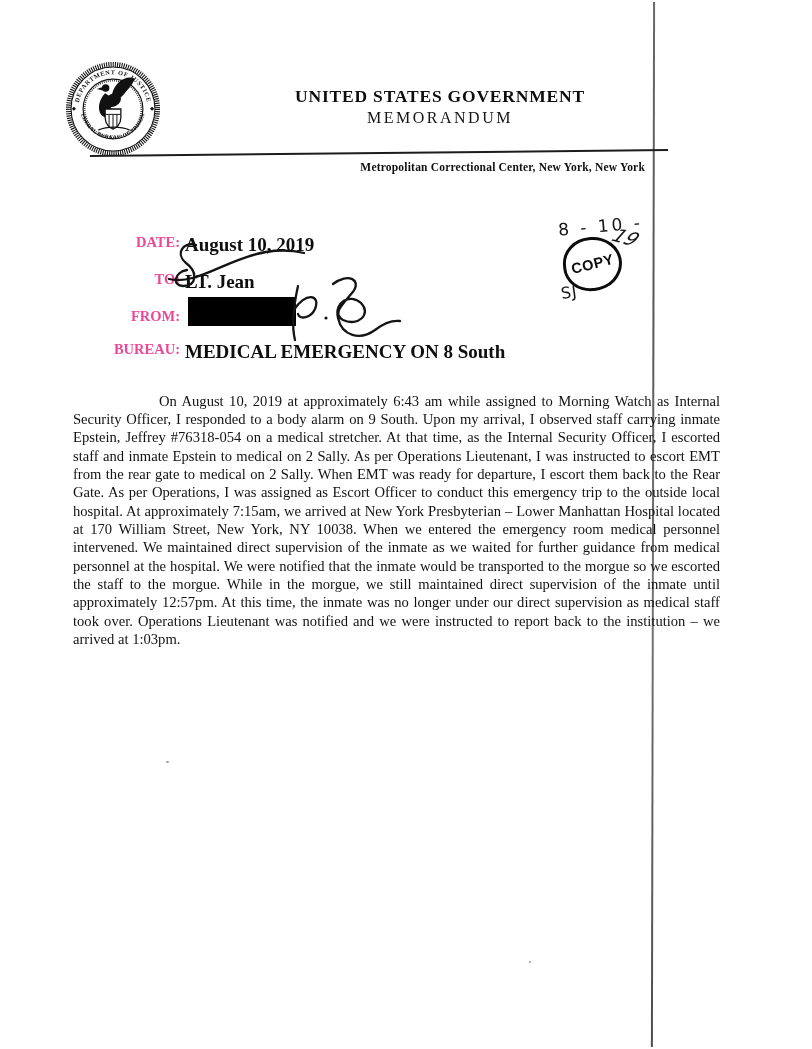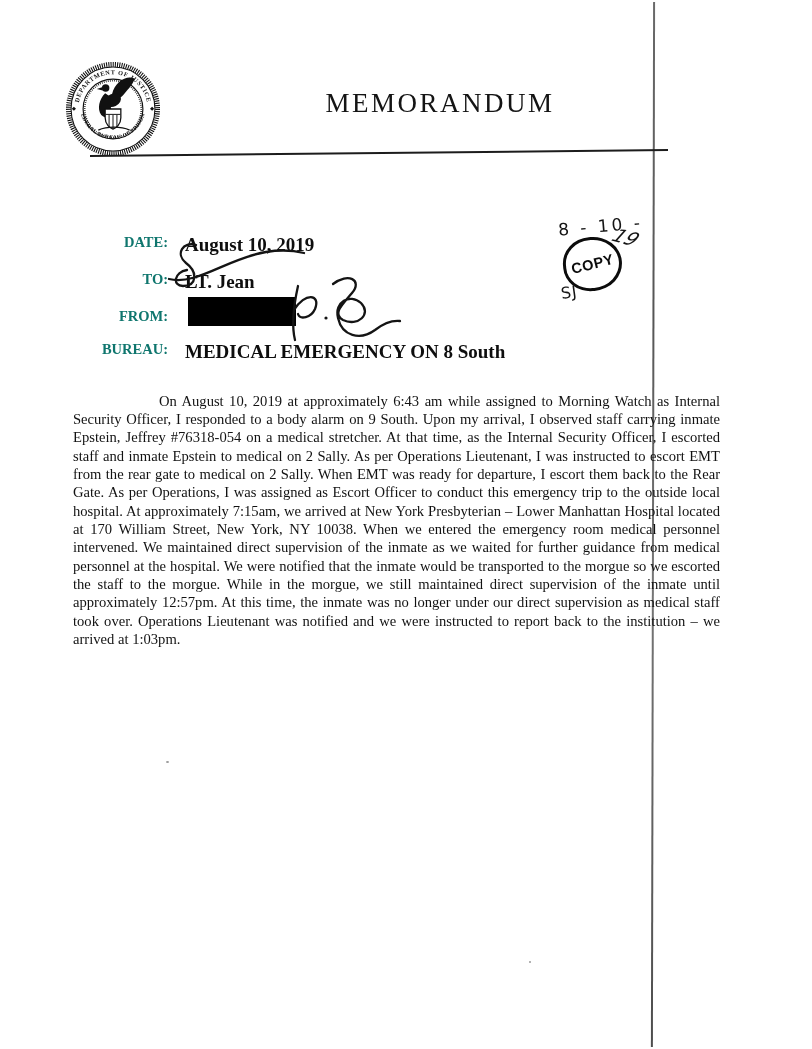--- a/index.html
+++ b/index.html
@@ -21,21 +21,21 @@
     transform:rotate(0.12deg);
   }
   .speck { position:absolute; background:#9a9a9a; border-radius:50%; }
 
   
   .seal { position:absolute; left:64px; top:60px; width:98px; height:98px; }
 
   
   .title-block { position:absolute; left:260px; top:86px; width:360px; text-align:center; }
   .title-line1 { font-size:17.5px; font-weight:bold; letter-spacing:0.8px; color:#0d0d0d; }
-  .title-line2 { font-size:27px; font-weight:500; letter-spacing:2.5px; margin-top:2px; color:#141414; }
+  .title-line2 { font-size:16px; font-weight:500; letter-spacing:2.5px; margin-top:2px; color:#141414; }
 
   .hrule {
     position:absolute; left:90px; top:152px; width:578px; height:2px;
     background:#1c1c1c; transform:rotate(-0.6deg);
   }
   .office-line {
     position:absolute; left:245px; top:161px; width:400px;
     text-align:right; font-size:11.5px; font-weight:bold; color:#0f0f0f;
     letter-spacing:0.2px;
   }
@@ -51,22 +51,22 @@
     transform:rotate(-5deg);
   }
   .copy-stamp span {
     font-family:"Liberation Sans", sans-serif; font-weight:bold;
     font-size:14.5px; letter-spacing:0.5px; transform:rotate(-9deg); color:#0c0c0c;
   }
   .hw-initials { left:561px; top:283px; font-size:16px; letter-spacing:0.5px; transform:rotate(-8deg); }
 
   
   .field-row { position:absolute; left:58px; }
-  .field-label { position:absolute; left:0; width:110px; text-align:right;
-                 font-weight:bold; font-size:14.5px; color:#0f766e; }
+  .field-label { position:absolute; left:12px; width:110px; text-align:right;
+                 font-weight:bold; font-size:14.5px; color:#ec4899; }
   .field-value { position:absolute; left:127px; width:460px;
                  font-weight:bold; font-size:19px; white-space:nowrap; color:#0e0e0e; }
   .redaction { position:absolute; left:188px; top:297px; width:108px; height:29px; background:#000; }
   .sig { position:absolute; }
 
   
   .body-text {
     position:absolute; left:57px; top:377px; width:647px;
     font-size:14.6px; line-height:18.35px;
     text-align:justify; text-indent:86px; color:#121212;margin-left:16px;
@@ -106,23 +106,25 @@
       <ellipse cx="50" cy="41" rx="8.5" ry="6.5" transform="rotate(-25 50 41)" fill="#111"></ellipse>
       <path d="M42,34 C36,40 33.5,50 38,56 C42,60 48,60 52,57 C48,52 46,44 48,38 Z" fill="#111"></path>
       <path d="M42,50 h16 v9 c0,7 -5,10.5 -8,11.5 c-3,-1 -8,-4.5 -8,-11.5 Z" fill="#fff" stroke="#111" stroke-width="1.3"></path>
       <path d="M42.5,55.5 h15" stroke="#111" stroke-width="1"></path>
       <path d="M46,56 v12.5 M50,56 v14.3 M54,56 v12.5" stroke="#111" stroke-width="1"></path>
       <path d="M35,71.5 C44,67.5 58,67.5 67,71.5" stroke="#111" stroke-width="1.4" fill="none"></path>
     </g>
   </svg>
 
   <div class="title-block">
+    <div class="title-line1">UNITED STATES GOVERNMENT</div>
     <div class="title-line2">MEMORANDUM</div>
   </div>
   <div class="hrule"></div>
+  <div class="office-line">Metropolitan Correctional Center, New York, New York</div>
 
   <div class="hw hw-date1">8 - 10 -</div>
   <div class="hw hw-date2">19</div>
   <div class="copy-stamp">
     <span>COPY</span>
   </div>
   <div class="hw hw-initials">SJ</div>
 
   <div class="field-row" style="top:234px;">
     <span class="field-label">DATE:</span>

